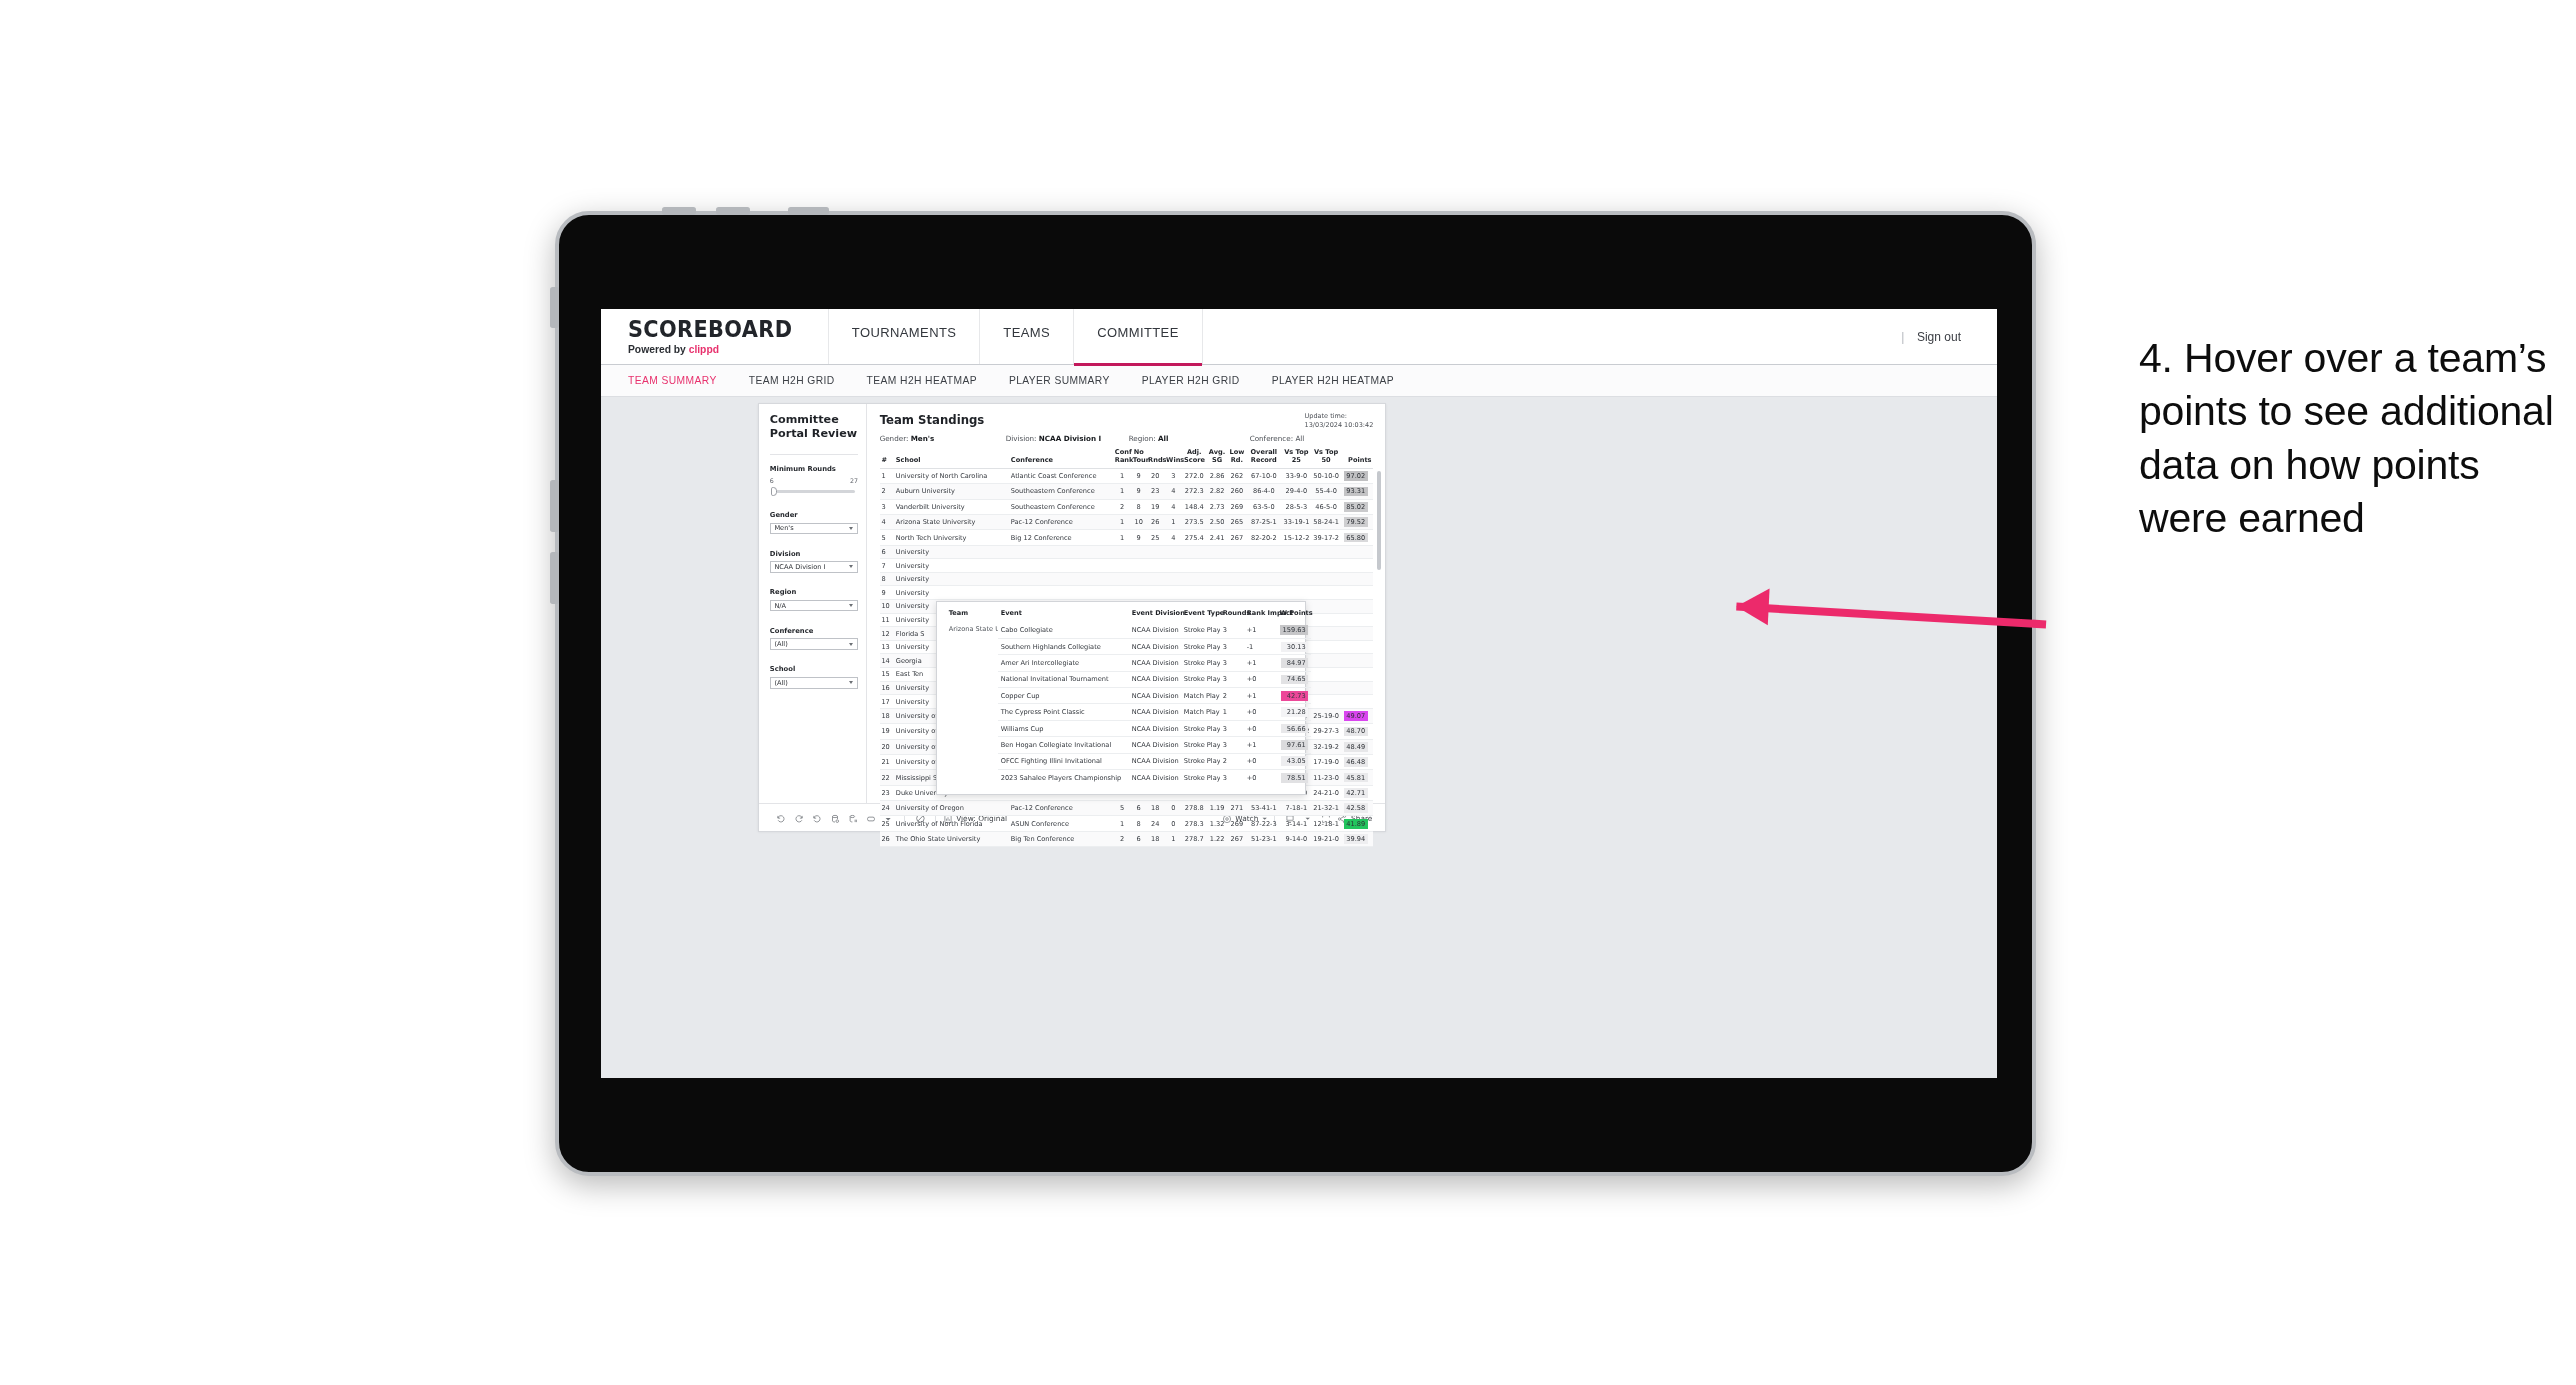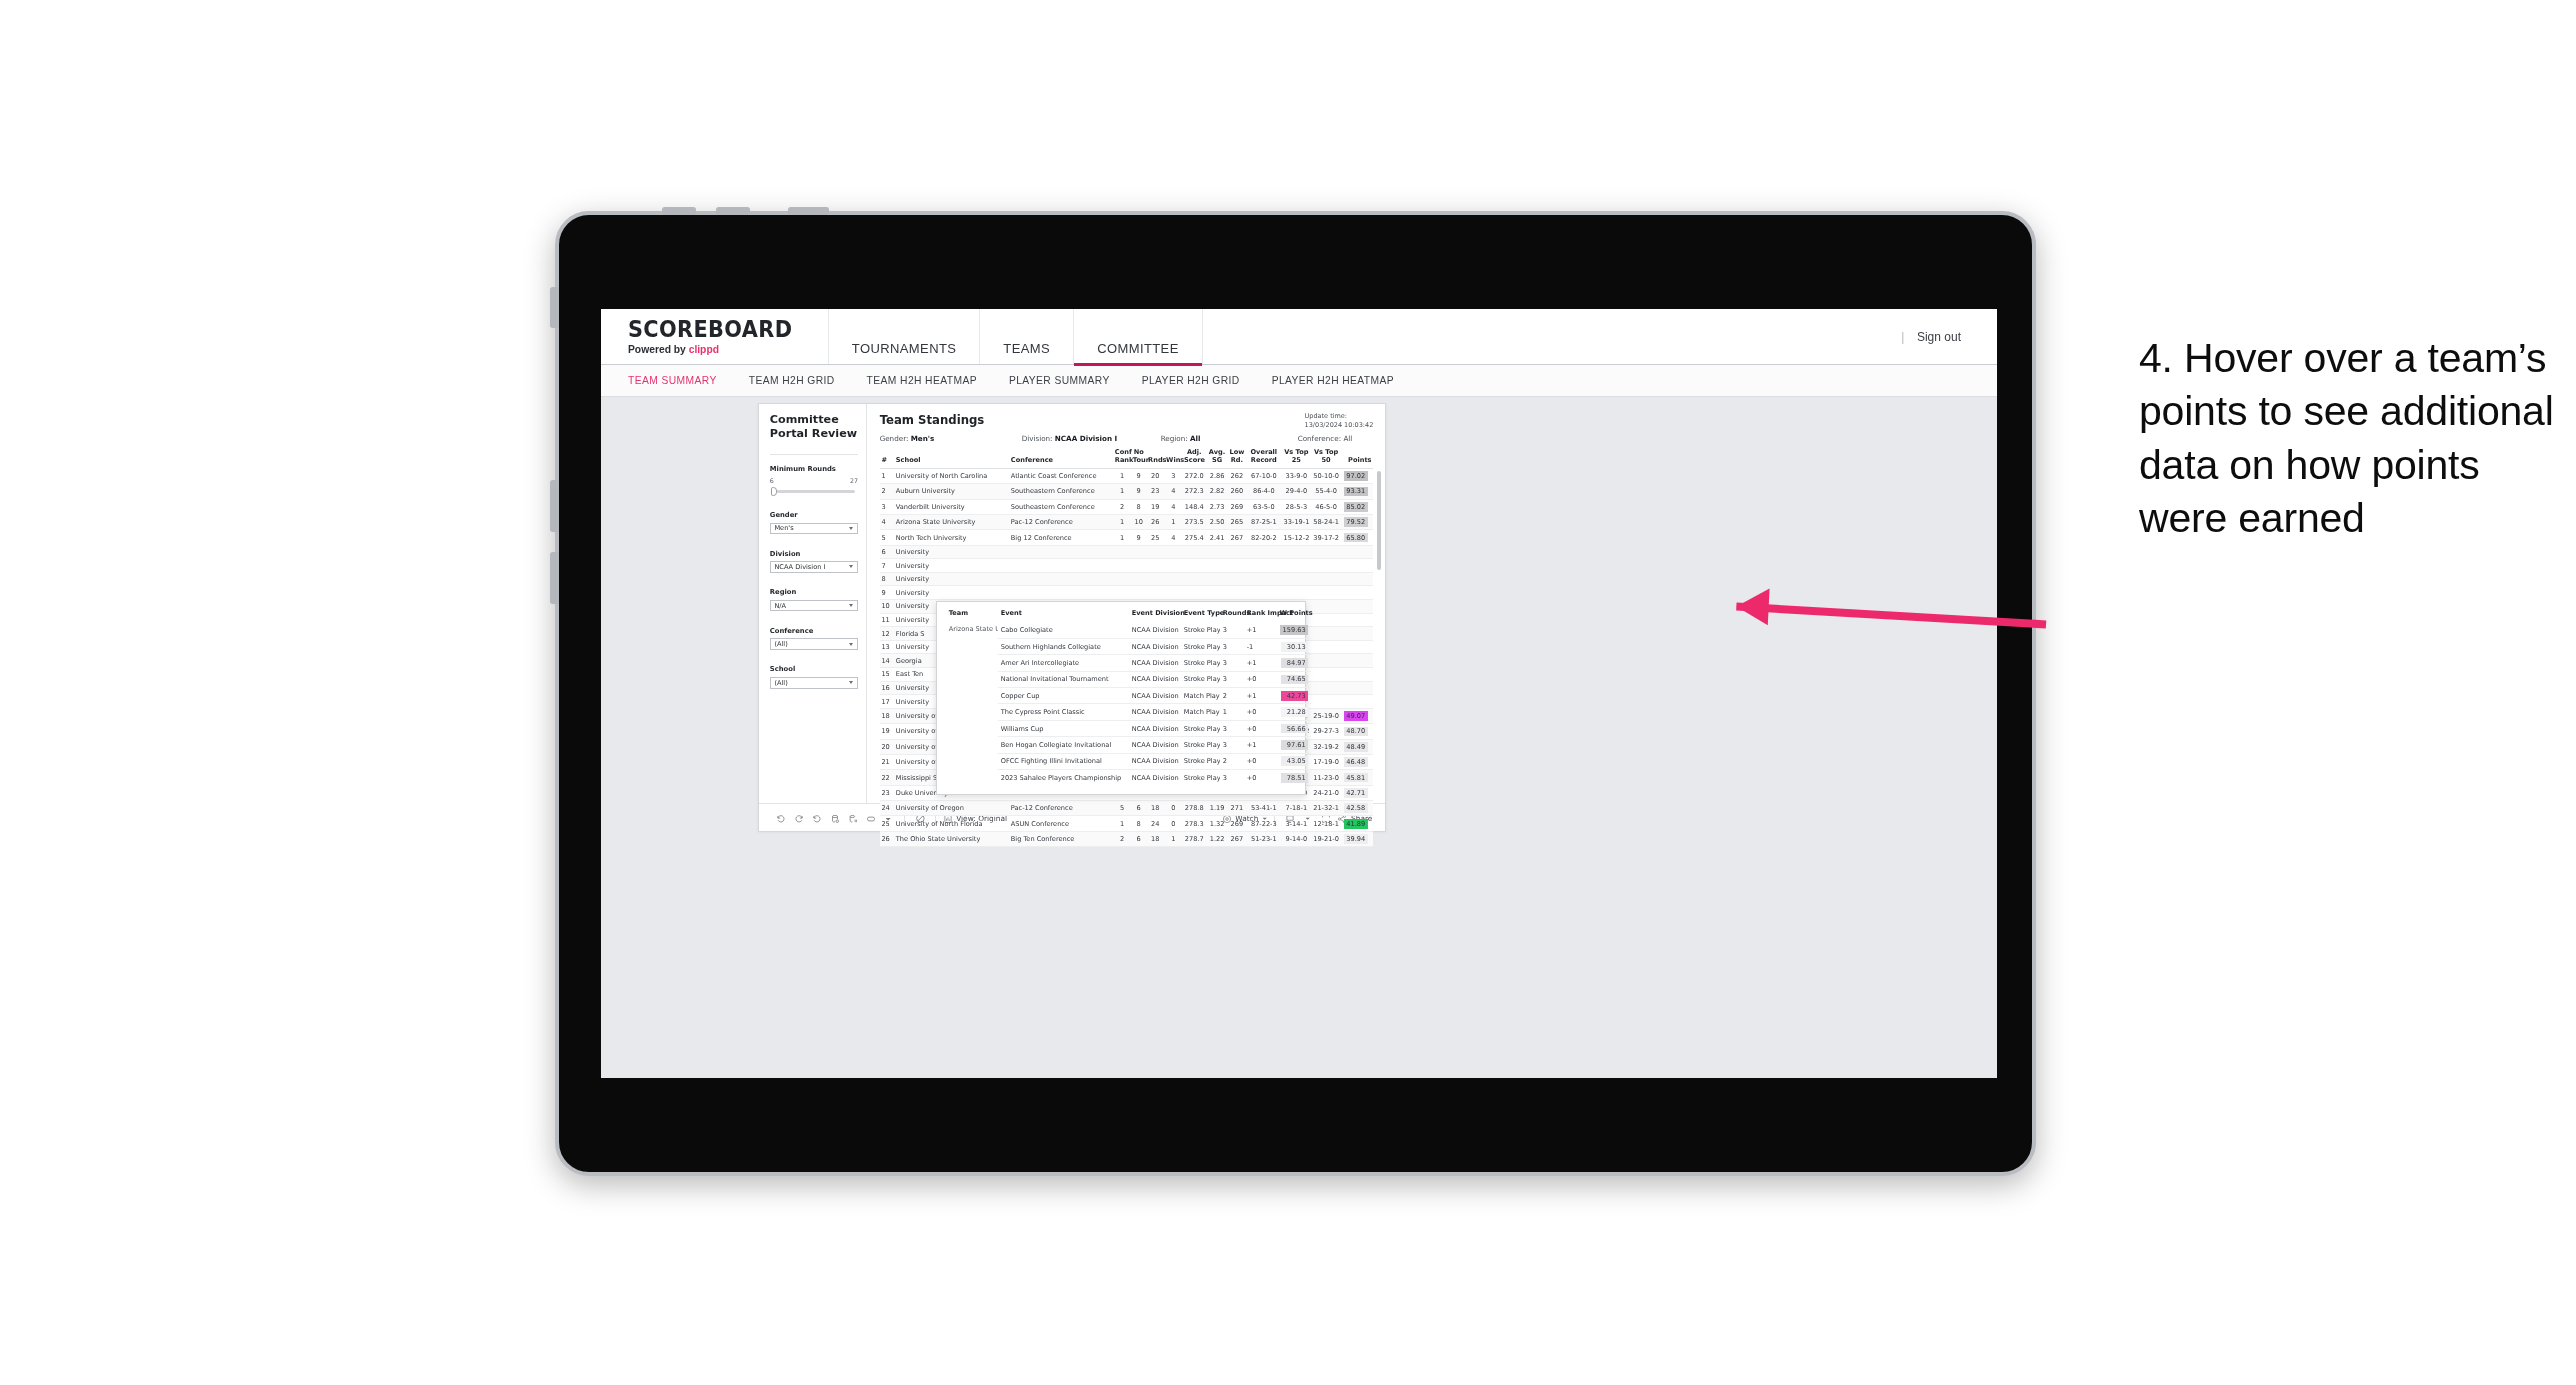--- a/index.html
+++ b/index.html
@@ -36,21 +36,21 @@
     height: 56px; background:#fff; display:flex; align-items:stretch;
     border-bottom: 1.8px solid #c9ccd1; position: relative;
   }
   .brand { padding: 7.2px 23px 7.2px 27px; display:flex; flex-direction:column; justify-content:center;
            border-right:0.9px solid #e7e8ea; }
   .brand-main { font-family:"DejaVu Sans", sans-serif; font-weight:700; font-size:22.4px; letter-spacing:0.4px;
                 color:#22252a; line-height:1; transform: scaleX(.93); transform-origin:left center; }
   .brand-sub { font-size:10.3px; color:#2b2e33; margin-top:4.5px; font-weight:600; }
   .brand-sub .accent { color:#e8316d; font-weight:700;margin-top:35px; }
 
-  .navitem { display:flex; align-items:flex-end; padding: 8px 23px; font-size:13px; color:#33373d;
+  .navitem { display:flex; align-items:flex-start; padding: 16px 23px; font-size:13px; color:#33373d;
              letter-spacing:0.4px; border-right:0.9px solid #e7e8ea; cursor:pointer; }
   .navitem.active { position:relative; }
   .navitem.active::after { content:""; position:absolute; left:0; right:0; bottom:-1.8px; height:2.7px; background:#c2185b; }
   .topbar-right { margin-left:auto; display:flex; align-items:center; padding-right: 36px; gap:12.6px;
                   font-size:12px; color:#3a3d43; }
   .topbar-sep { color:#b5b8bd; }
 
   
   .subnav { height:32px; background:#fbfbfc; display:flex; align-items:center; padding-left:27px; gap:32px;
             border-bottom:0.9px solid #dcdee2; }
@@ -78,21 +78,21 @@
   .f-group { margin-top:15.3px; }
   .f-select { height:11.7px; border:0.9px solid #bfc2c7; background:#fff; display:flex; align-items:center;
               padding:0 3.6px; font-size:6.6px; color:#2c2f34; position:relative; }
   .f-caret { margin-left:auto; width:0; height:0; border-left:2.7px solid transparent; border-right:2.7px solid transparent;
              border-top:3.1px solid #6c7075; }
 
   
   .main { flex:1; position:relative; }
   .main-head { padding:9px 12.6px 6.3px 12.6px; position:relative; }
   .main-title { font-size:11.7px; font-weight:700; color:#1f2227; }
-  .meta-row { display:flex; gap:16px; margin-top:7.2px; font-size:7.2px; color:#4b4f55; }
+  .meta-row { display:flex; gap:0; margin-top:7.2px; font-size:7.2px; color:#4b4f55; }
   .meta-row .cell { white-space:nowrap; }
   .meta-row .cell b { color:#15181c; font-weight:700; }
   .m1{width:126px;} .m2{width:123px;} .m3{width:121px;}
   .update { position:absolute; right:11.7px; top:8px; text-align:left; font-size:6.5px; color:#4b4f55; line-height:1.35; }
 
   
   .tbl { width:100%; border-collapse:collapse; table-layout:fixed; font-size:6.6px; color:#33373d; }
   .tbl thead th { font-weight:700; color:#1f2227; font-size:6.6px; padding:0 1.8px 3.6px 1.8px;
                   vertical-align:bottom; border-bottom:0.9px solid #dfe1e4; line-height:1.12; }
   .tbl tbody td { padding:2.3px 1.8px; border-bottom:0.9px solid #eceef0; white-space:nowrap;

